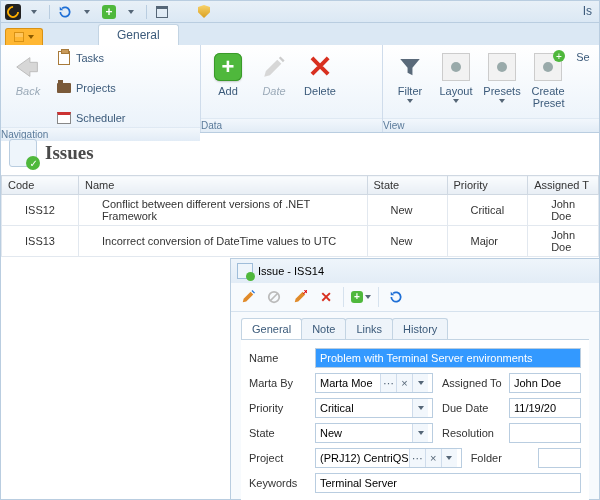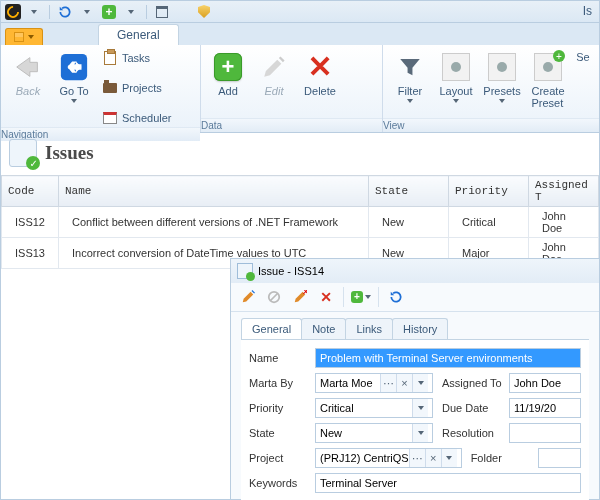--- a/index.html
+++ b/index.html
@@ -18,21 +18,21 @@
 .file-tab { background:#ffb733; border:1px solid #d99214; border-bottom:none; border-radius:3px 3px 0 0; padding:3px 8px; display:flex; gap:4px; align-items:center; }
 .file-ico { width:10px; height:10px; background:linear-gradient(#fff3 50%, transparent 50%), #ffb733; border:1px solid #d99214; }
 .rtab { background:#fff; border:1px solid #c3d4e3; border-bottom:none; border-radius:3px 3px 0 0; padding:3px 18px; margin-left:55px; color:#3b5a7a; font-size:12px; }
 .app-title { position:absolute; right:8px; top:4px; color:#3b5a7a; font-size:12px; }
 .ribbon { height:88px; background:linear-gradient(#fff,#eaf2fa); border-bottom:1px solid #b9cde0; display:flex; }
 .rgroup { border-right:1px solid #cfdceb; padding:2px 6px 0 6px; display:flex; flex-direction:column; }
 .rgroup-body { display:flex; gap:4px; flex:1; }
 .rgroup-label { color:#5a7a9a; font-size:10px; padding:1px 0; background:linear-gradient(#f2f7fc,#e2ecf6); margin:0 -6px; border-top:1px solid #dfe9f3; }
 .rbn-big { width:42px; display:flex; flex-direction:column; align-items:center; justify-content:flex-start; padding-top:4px; gap:2px; color:#3b5a7a; }
 .rbn-big.disabled { color:#9baab8;font-style:italic; }
-.rbn-big .lbl { font-size:11px; text-align:left; line-height:1.1; }
+.rbn-big .lbl { font-size:11px; text-align:right; line-height:1.1; }
 .ico32 { width:32px; height:32px; display:flex; align-items:center; justify-content:center; }
 .ico-back svg, .ico-goto svg { width:30px; height:30px; }
 .stack3 { display:flex; flex-direction:column; gap:12px; padding-top:2px; }
 .stack-item { display:flex; align-items:center; gap:4px; padding:1px 3px; color:#3b5a7a; }
 .si-ico { width:16px; height:16px; display:flex; align-items:center; justify-content:center; }
 .ico-tasks { width:12px; height:14px; border:1px solid #a87a3a; background:#fff; position:relative; }
 .ico-tasks::after { content:""; position:absolute; top:-3px; left:2px; width:6px; height:3px; background:#c99a5a; border:1px solid #a87a3a; }
 .ico-projects { width:14px; height:10px; background:#7a5a3a; border-radius:1px; position:relative; }
 .ico-projects::before { content:""; position:absolute; top:-3px; left:1px; width:5px; height:3px; background:#7a5a3a; }
 .ico-sched { width:14px; height:12px; background:#fff; border:1px solid #888; border-top:3px solid #c33; }
@@ -43,22 +43,22 @@
 .ico-filter svg { width:26px; height:26px; }
 .ico-gearbox { width:28px; height:28px; background:#f2f2f2; border:1px solid #ccc; display:flex; align-items:center; justify-content:center; position:relative; }
 .ico-gearbox .gear { width:10px; height:10px; background:#9aa; border-radius:50%; position:relative; }
 .ico-gearbox .plus { position:absolute; top:-4px; right:-4px; width:12px; height:12px; background:#4fb83c; border-radius:50%; color:#fff; font-size:10px; display:flex; align-items:center; justify-content:center; }
 .page-hdr { display:flex; align-items:center; gap:8px; padding:6px 10px 8px 8px; }
 .page-hdr .pico { width:28px; height:28px; background:#eef5fb; border:1px solid #b9cde0; border-radius:3px; position:relative; }
 .page-hdr .pico::after { content:""; position:absolute; right:-4px; bottom:-4px; width:14px; height:14px; background:#4fb83c; border-radius:50%; }
 .page-hdr .pico::before { content:"✓"; position:absolute; right:-2px; bottom:-3px; color:#fff; font-size:10px; z-index:1; }
 .page-title { font-size:19px; font-weight:bold; color:#4a4a4a; font-family:"Times New Roman",serif; }
 table.grid { width:100%; border-collapse:collapse; }
-table.grid th { background:linear-gradient(#fafcfe,#e8eef5); border:1px solid #cfd8e2; padding:3px 6px; text-align:left; font-weight:normal; color:#333;font-family:Liberation Mono, monospace; }
-table.grid td { border:1px solid #e2e8ef; padding:3px 13px; color:#333; }
+table.grid th { background:linear-gradient(#fafcfe,#e8eef5); border:1px solid #cfd8e2; padding:3px 6px; text-align:left; font-weight:normal; color:#333; }
+table.grid td { border:1px solid #e2e8ef; padding:3px 23px; color:#333; }
 table.grid tr.sel td { background:#fafafa; }
 table.grid tr.sel td:first-child, table.grid tr.sel td:nth-child(2) { background:#fff; }
 .detail-panel { position:absolute; left:230px; top:258px; width:369px; height:241px; background:#f7fafd; border:1px solid #b9cde0; border-right:none; border-bottom:none; }
 .dp-title { display:flex; align-items:center; gap:5px; padding:4px 6px; background:linear-gradient(#eef5fb,#e2ecf6); }
 .dp-title .dico { width:16px; height:16px; background:#eef5fb; border:1px solid #9fbdd9; position:relative; }
 .dp-title .dico::after { content:""; position:absolute; right:-3px; bottom:-3px; width:9px; height:9px; background:#4fb83c; border-radius:50%; }
 .dp-tools { display:flex; gap:4px; padding:4px 6px; border-bottom:1px solid #d6e2ee; }
 .tbtn { width:22px; height:20px; display:flex; align-items:center; justify-content:center; border:1px solid transparent; }
 .dp-tabs { display:flex; gap:0; padding:6px 10px 0 10px; }
 .dtab { padding:4px 10px; border:1px solid #c3d4e3; border-bottom:none; background:#eef4fa; color:#3b5a7a; border-radius:3px 3px 0 0; margin-right:-1px; }
@@ -119,31 +119,20 @@
   <div class="rgroup" style="width:200px">
     <div class="rgroup-body">
       <div class="rbn-big disabled">
         <div class="ico32 ico-back">
             <svg viewBox="0 0 32 32">
               <path fill="#d7d7d7" stroke="#bbb" d="M18 6v5h8v10h-8v5L4 16z"></path>
             </svg>
           </div>
         <div class="lbl">Back</div>
       </div>
-      <div class="rbn-big">
-        <div class="ico32 ico-goto">
-            <svg viewBox="0 0 32 32">
-              <rect x="2" y="2" width="28" height="28" rx="5" fill="#1e6fd6"></rect>
-              <path fill="#fff" d="M8 10h5l-3 3 8 0v6l-8 0 3 3h-5l-5-6z" transform="translate(6,0)"></path>
-              <path fill="#fff" d="M6 16l6-6v4h8v4h-8v4z" transform="scale(-1,1) translate(-30,0)"></path>
-            </svg>
-          </div>
-        <div class="lbl">Go To</div>
-        <span class="caret-down"></span>
-      </div>
       <div class="stack3">
         <div class="stack-item">
             <span class="si-ico">
               <span class="ico-tasks"></span>
             </span>
             <span>Tasks</span>
           </div>
         <div class="stack-item">
             <span class="si-ico">
               <span class="ico-projects"></span>
@@ -169,21 +158,21 @@
           </div>
           <div class="lbl">Add</div>
         </div>
       <div class="rbn-big disabled">
           <div class="ico32 ico-edit32">
             <svg viewBox="0 0 32 32">
               <path fill="#d7d7d7" d="M4 28l2-7 14-14 5 5-14 14z"></path>
               <path fill="#ccc" d="M22 5l5 5 2-2-5-5z"></path>
             </svg>
           </div>
-          <div class="lbl">Edit</div>
+          <div class="lbl">Date</div>
         </div>
       <div class="rbn-big">
           <div class="ico32 ico-del32">✕</div>
           <div class="lbl">Delete</div>
         </div>
     </div>
     <div class="rgroup-label">Data</div>
   </div>
 
   <div class="rgroup" style="flex:1; border-right:none">

